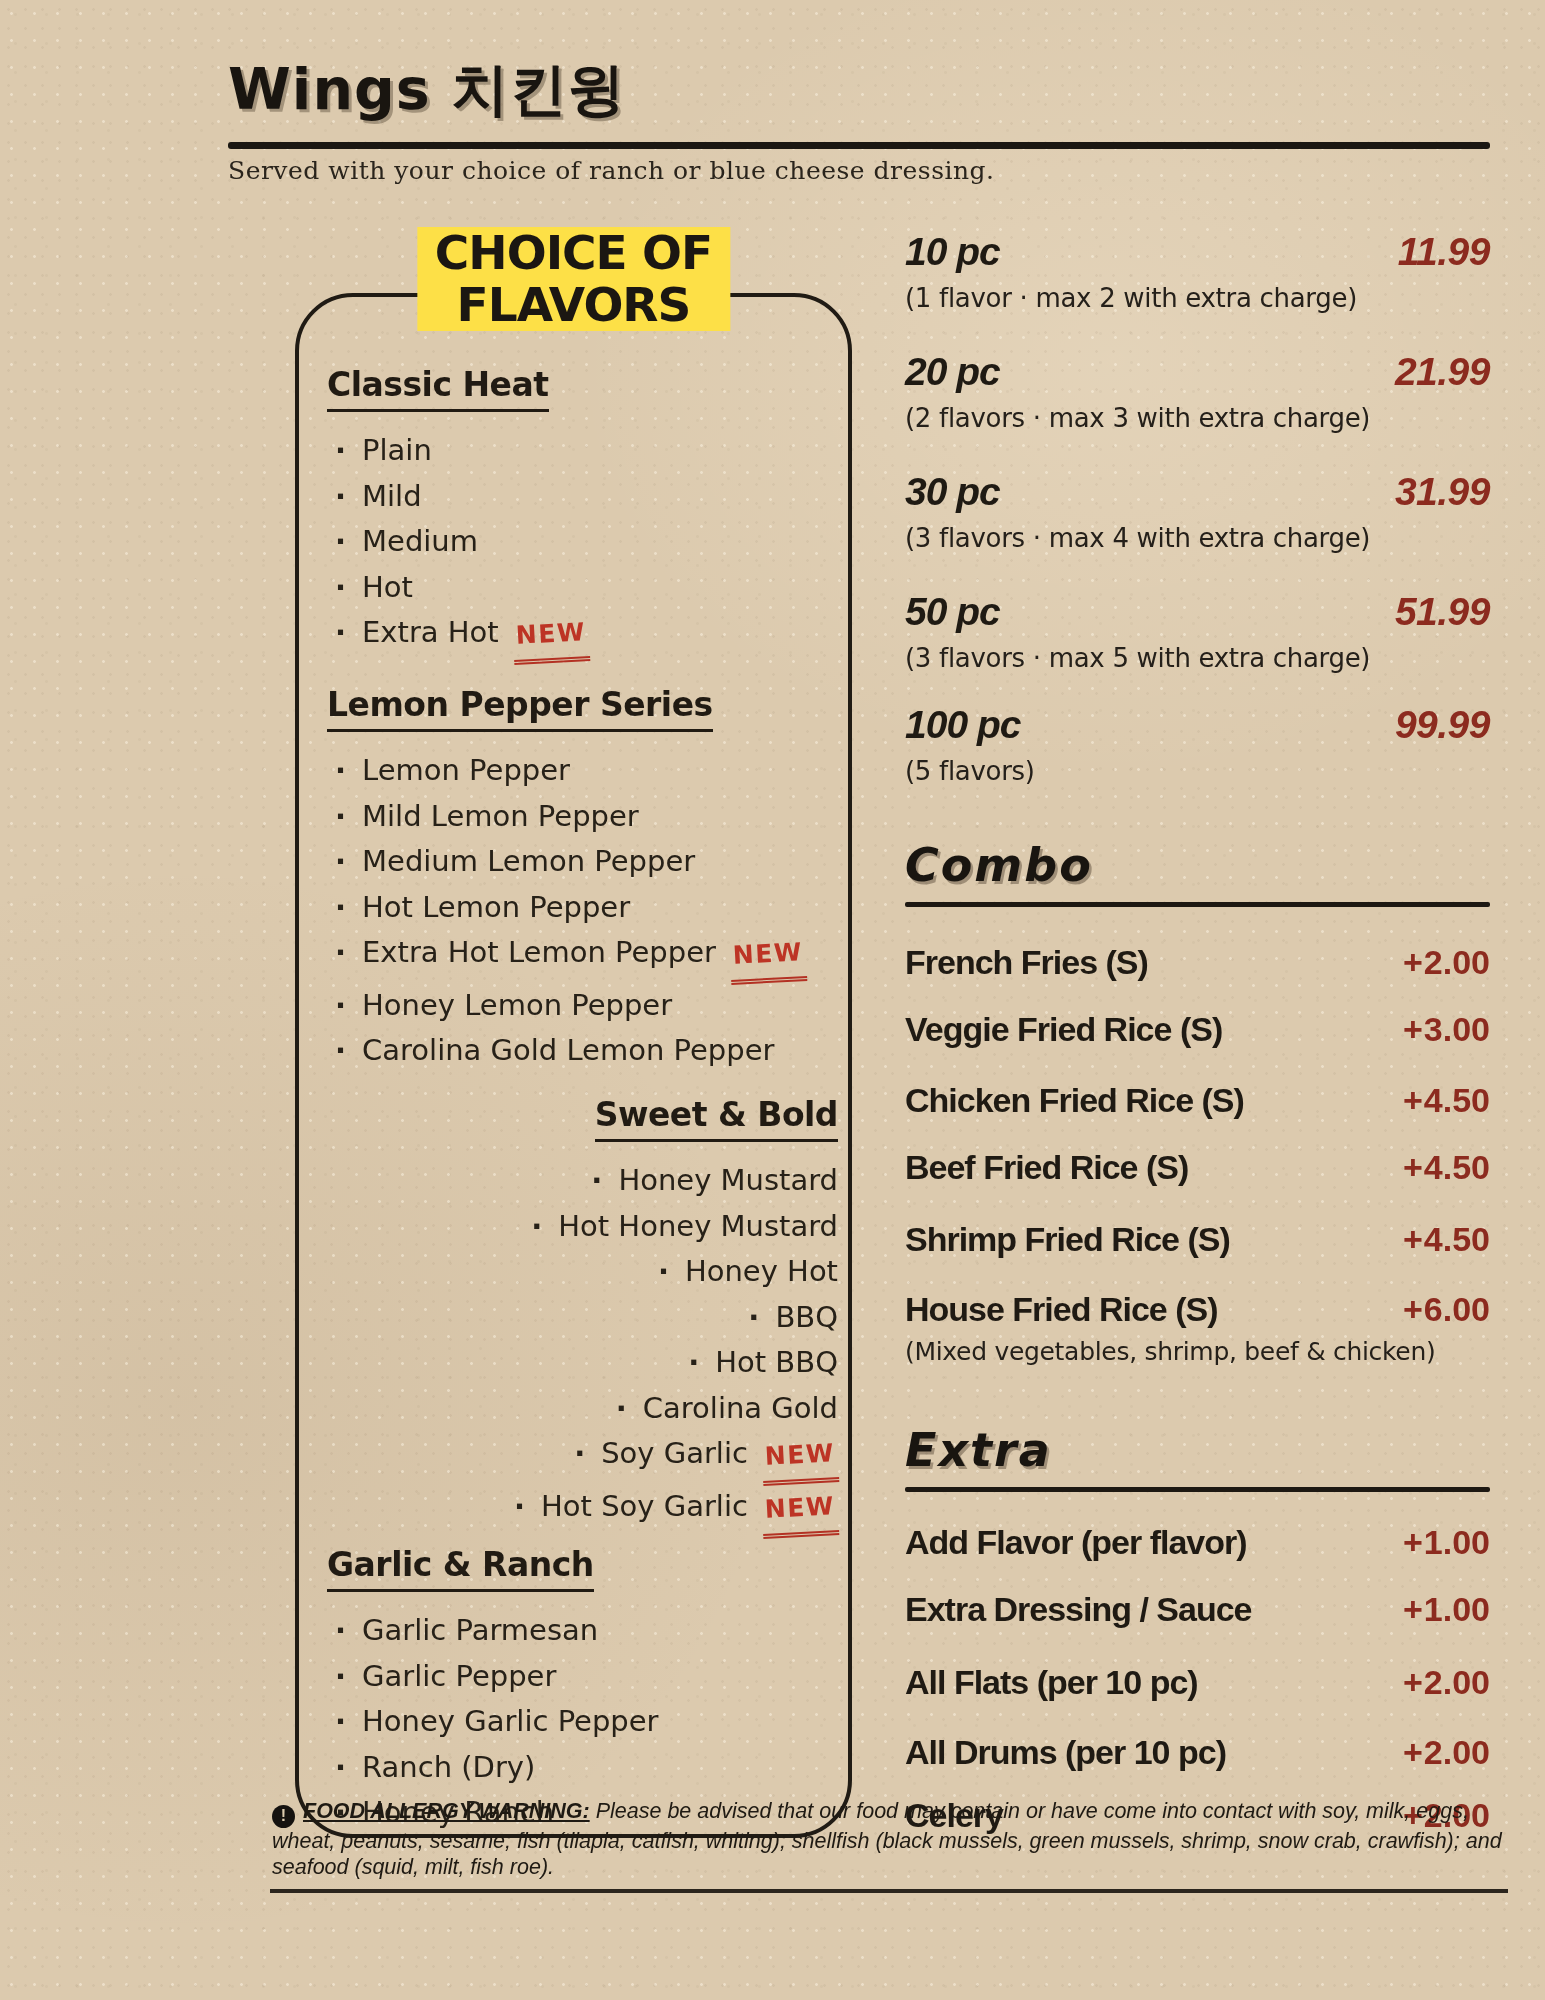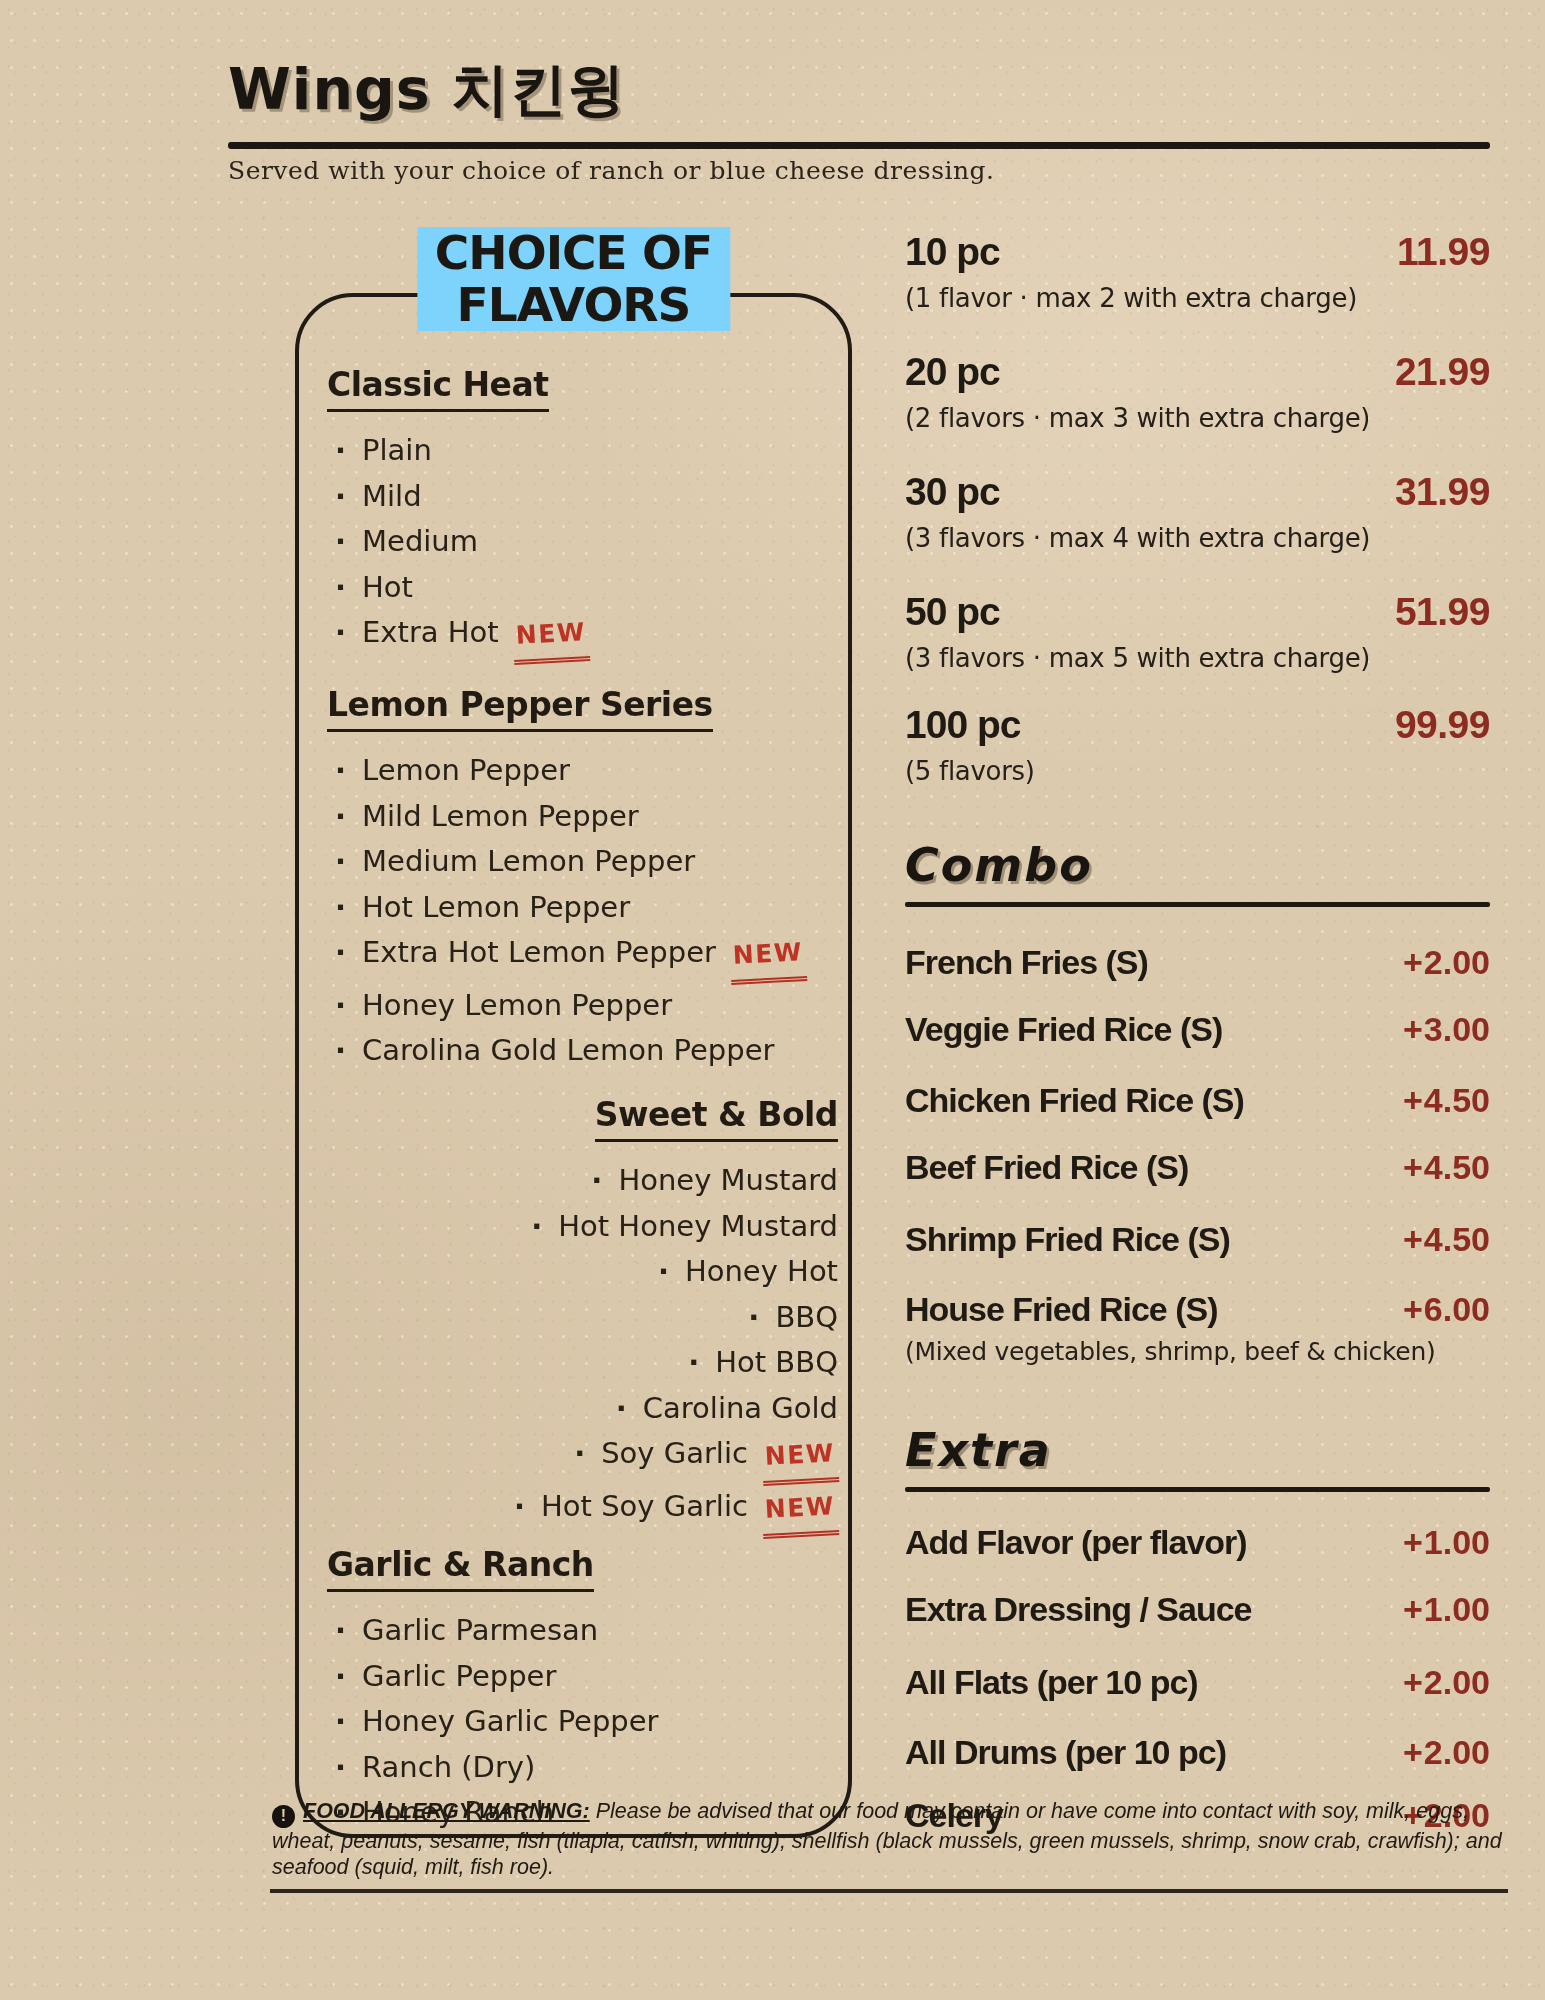--- a/index.html
+++ b/index.html
@@ -29,21 +29,21 @@
     font-family:"DejaVu Serif",serif;
   }
 
   
   .flavor-box{
     left:295px;top:293px;width:557px;height:1545px;box-sizing:border-box;
     border:4px solid #201b14;border-radius:58px;
   }
   .box-title{
     position:absolute;top:-70px;left:50%;transform:translateX(-50%);
-    background:#7dd3fc;padding:0 18px;text-align:center;
+    background:#fde047;padding:0 18px;text-align:center;
     font-weight:800;font-size:47px;line-height:52px;letter-spacing:-1px;color:#1b1712;
     white-space:nowrap;
   }
   .flavor-section{position:absolute;left:28px;right:10px;}
   .sec-0{top:68px;} .sec-1{top:388px;} .sec-2{top:798px;text-align:right;} .sec-3{top:1248px;}
   .sec-head{
     display:inline-block;margin:0 0 10px 0;font-size:33px;font-weight:700;letter-spacing:-.5px;
     color:#211b13;border-bottom:3.5px solid #211b13;padding-bottom:5px;
   }
   .flavor-list{list-style:none;margin:6px 0 0 0;padding:0;}
@@ -54,21 +54,21 @@
     color:#bd3425;font-weight:700;font-size:25px;letter-spacing:1.5px;
     border-bottom:5px double #b33123;transform:rotate(-3deg);
   }
 
   
   .sizes{left:905px;top:0;width:585px;}
   .size-block{position:absolute;left:0;width:100%;}
   .size-block:nth-of-type(1){top:230px;} .size-block:nth-of-type(2){top:350px;}
   .size-block:nth-of-type(3){top:470px;} .size-block:nth-of-type(4){top:590px;}
   .size-block:nth-of-type(5){top:703px;}
-  .size-line{display:flex;justify-content:space-between;align-items:flex-start;}
+  .size-line{display:flex;justify-content:space-between;align-items:flex-start;font-style:italic;}
   .size-name{
     font-family:"Liberation Sans",sans-serif;font-weight:700;font-size:39px;
     letter-spacing:-1px;color:#1f1a13;
   }
   .size-price{
     font-family:"Liberation Sans",sans-serif;font-weight:700;font-size:39px;
     letter-spacing:-.5px;color:#8c2b1f;
   }
   .size-note{margin-top:9px;font-size:26px;letter-spacing:-.3px;color:#25201a;}
 

